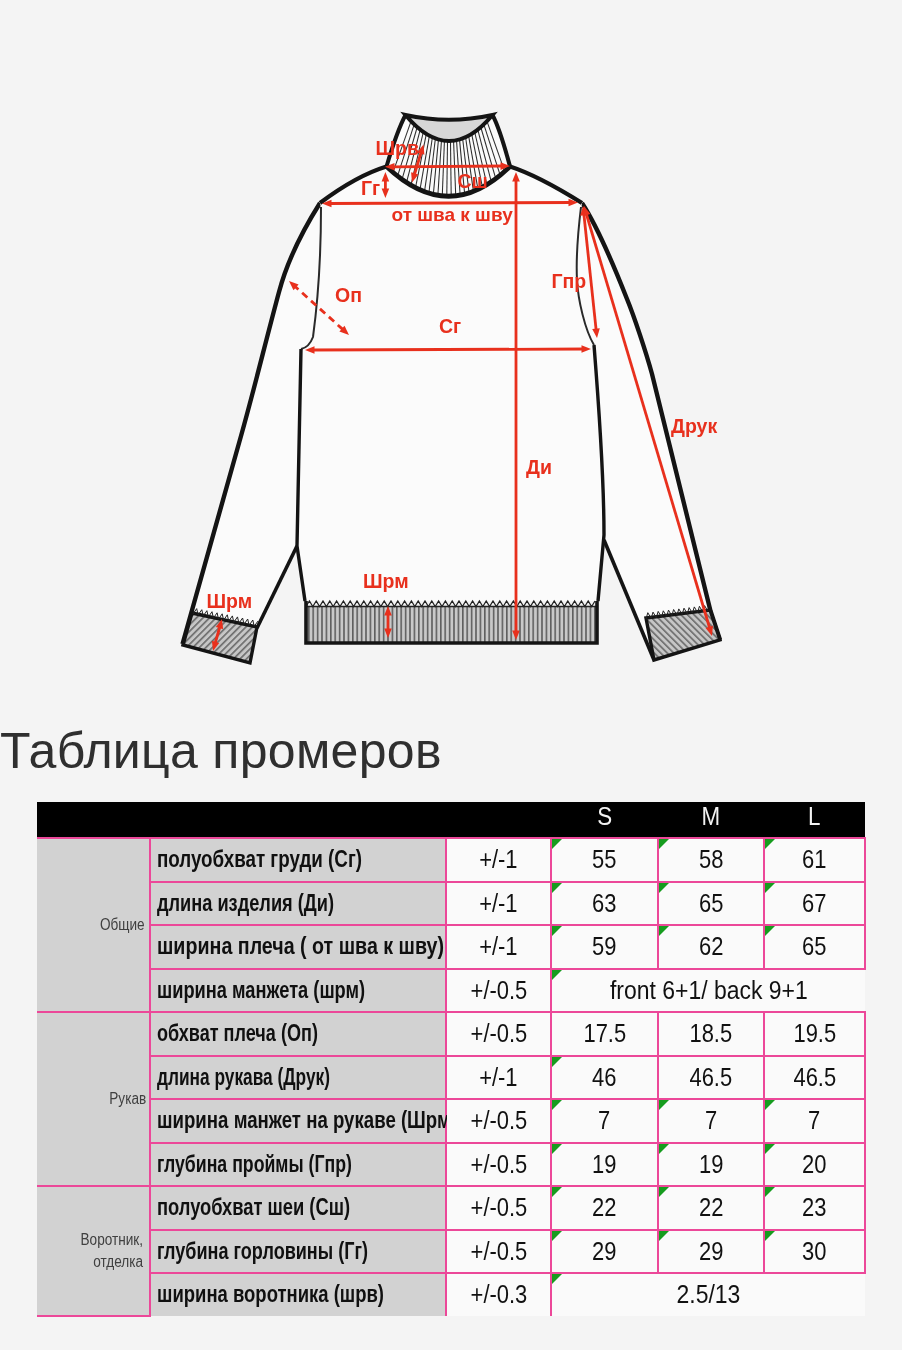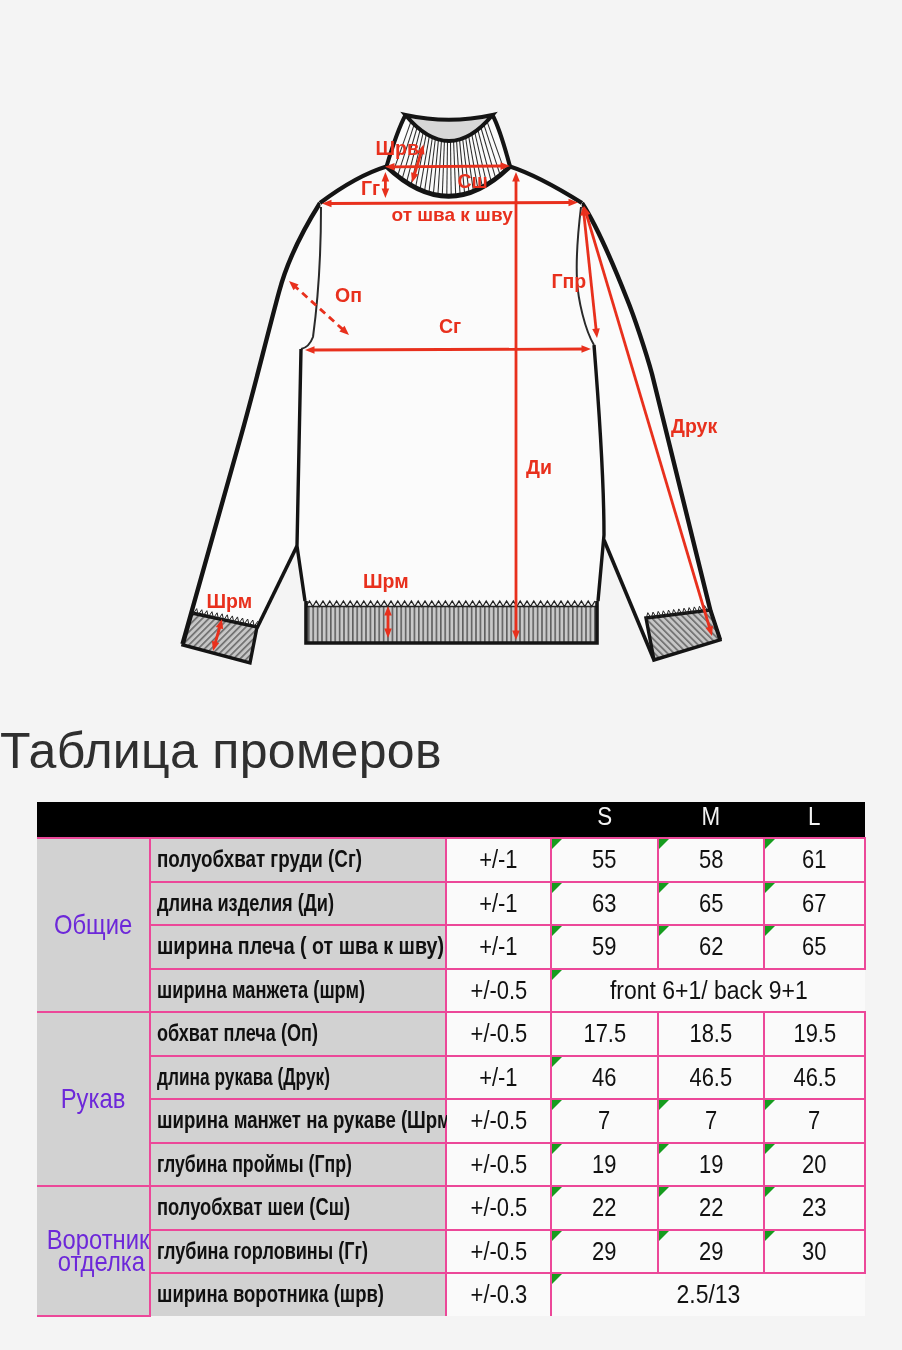--- a/index.html
+++ b/index.html
@@ -1,21 +1,21 @@
 <!DOCTYPE html>
 <html><head><meta charset="utf-8"><title>Таблица промеров</title><style>
 html,body{margin:0;padding:0}
 body{width:902px;height:1350px;background:#f4f4f4;font-family:"Liberation Sans",sans-serif;position:relative;overflow:hidden}
 .title{position:absolute;left:0;top:722px;width:902px;text-align:left;font-size:50px;color:#2f2f2f;letter-spacing:0.3px}
 table{position:absolute;left:37px;top:802px;border-collapse:collapse;table-layout:fixed;width:829px}
 td,th{padding:0;margin:0}
 th{background:#000;height:35px;color:#f2f2f2;font-size:26px;font-weight:normal}
 th .vx{position:relative;top:-3px}
 td{border:2px solid #ec4899;height:41.5px;position:relative}
-td.grp{border-left:none;background:#d2d2d2;text-align:center;font-size:28px;color:#6d28d9;line-height:22px}
+td.grp{border-left:none;background:#d2d2d2;text-align:right;font-size:16px;color:#404040;line-height:22px}
 td.name{background:#d2d2d2;text-align:left}
 td.tol,td.val{background:#fafafa;text-align:center;font-size:25.5px;color:#111}
 td.last{border-bottom:none}
 td.merged{border-right:none}
 td.merged .vx{transform:scaleX(0.9)}
 .nx{display:inline-block;transform-origin:0 50%;font-weight:bold;font-size:23.5px;color:#101010;margin-left:6px;white-space:nowrap}
 .vx{display:inline-block;transform:scaleX(0.86);white-space:nowrap}
 .gx{display:inline-block;transform:scaleX(0.85);white-space:nowrap}
 .tri{position:absolute;left:0;top:0;width:0;height:0;border-top:10px solid #169c1e;border-right:10px solid transparent}
 </style></head>

